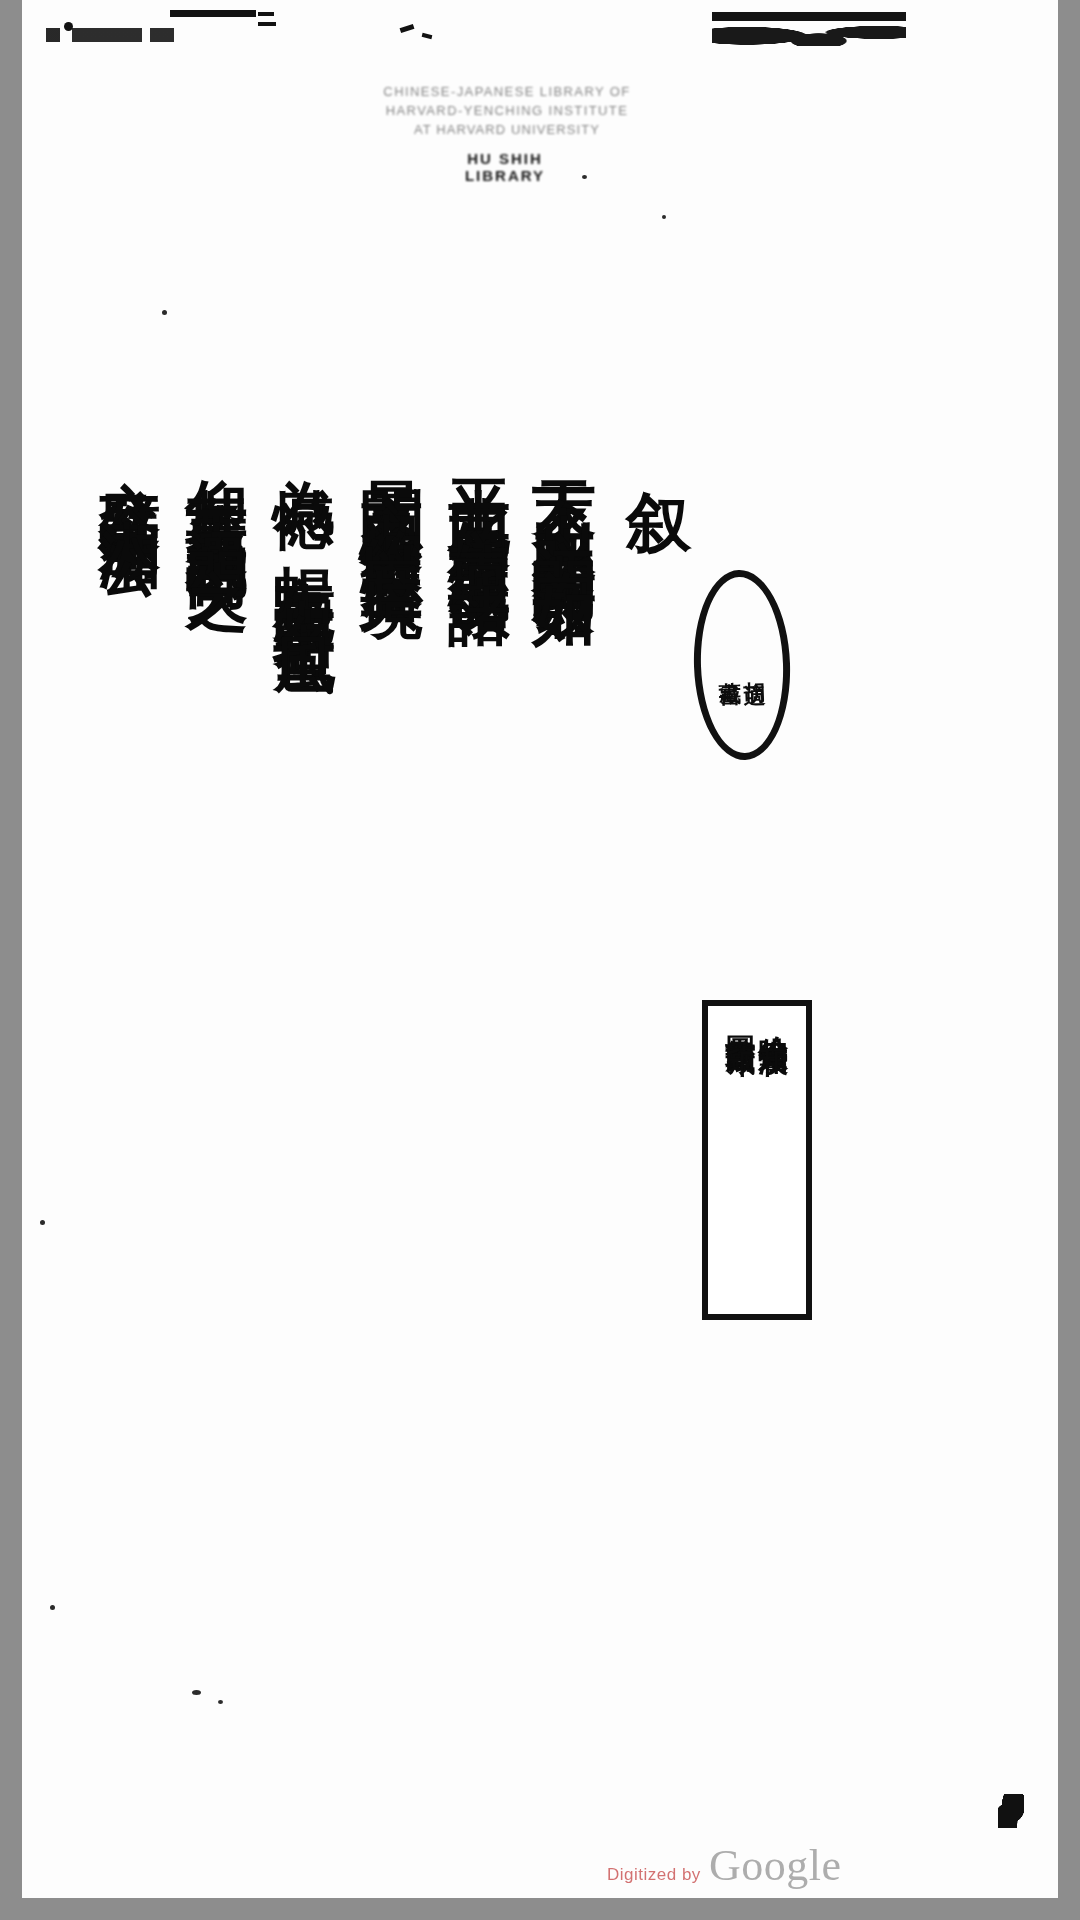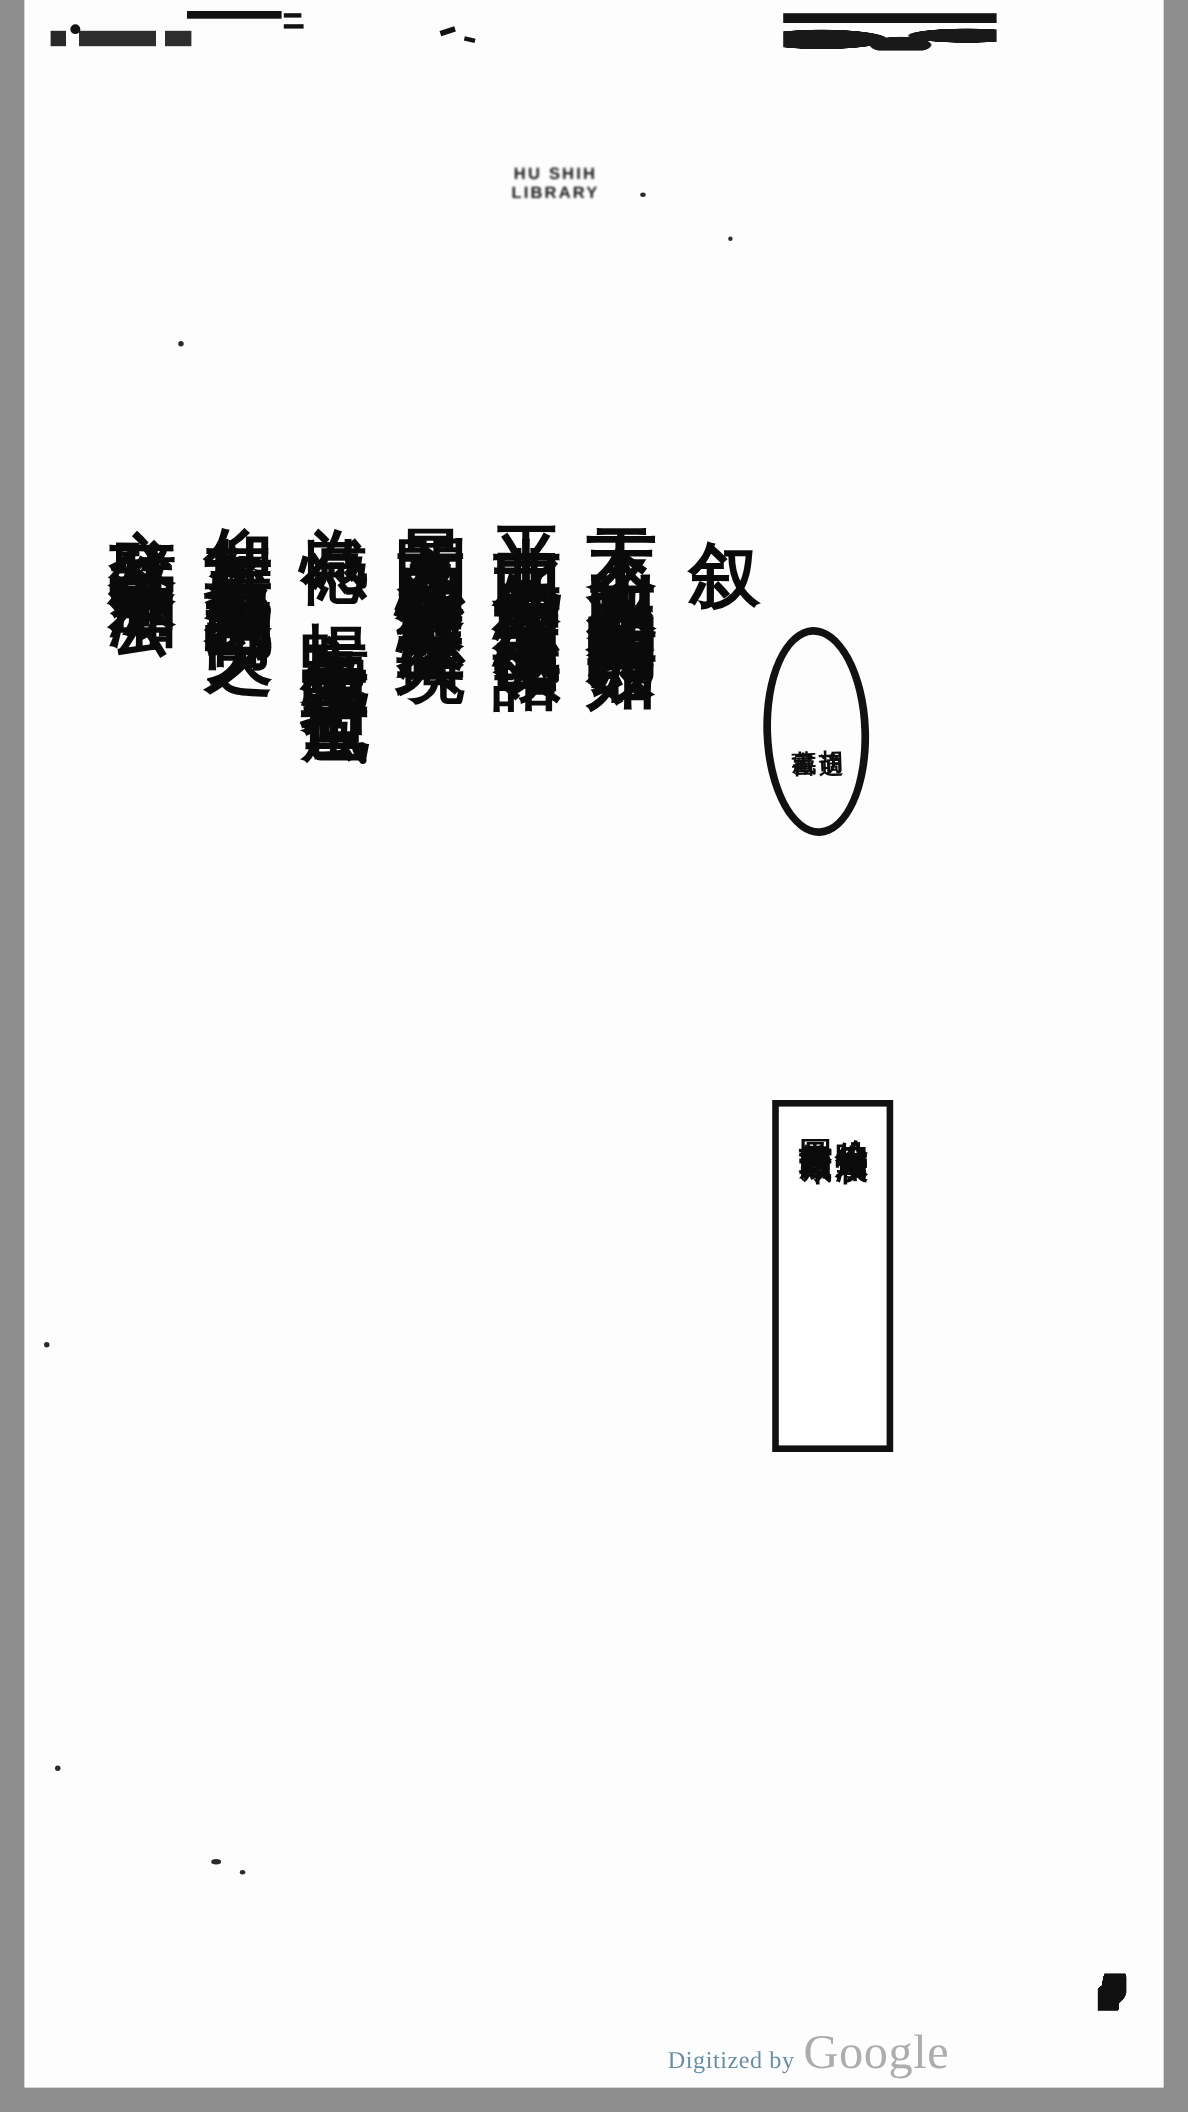--- a/index.html
+++ b/index.html
@@ -223,23 +223,23 @@
   .google-footer {
     position: absolute;
     left: 585px;
     top: 1840px;
     display: flex;
     align-items: baseline;
     gap: 8px;
     opacity: .62;
   }
   .google-footer .by {
-    font-family: Liberation Serif, serif;
-    font-size: 22px;
-    color: #0c4a6e;
+    font-family: Liberation Sans, sans-serif;
+    font-size: 17px;
+    color: #b91c1c;
     letter-spacing: .5px;
   }
   .google-footer .logo {
     font-family: "Liberation Serif", serif;
     font-size: 44px;
     color: #7d7d7d;
     letter-spacing: .5px;
   }
 
   
@@ -272,20 +272,25 @@
 
     <div class="speck" style="left:140px; top:310px; width:5px; height:5px;"></div>
     <div class="speck" style="left:640px; top:215px; width:4px; height:4px;"></div>
     <div class="speck" style="left:560px; top:175px; width:5px; height:4px;"></div>
     <div class="speck" style="left:772px; top:1165px; width:7px; height:7px;"></div>
     <div class="speck" style="left:18px; top:1220px; width:5px; height:5px;"></div>
     <div class="speck" style="left:28px; top:1605px; width:5px; height:5px;"></div>
     <div class="speck" style="left:170px; top:1690px; width:9px; height:5px;"></div>
     <div class="speck" style="left:196px; top:1700px; width:5px; height:4px;"></div>
 
+    <div class="stamp-block">
+      <div class="l1">CHINESE-JAPANESE LIBRARY OF</div>
+      <div class="l2">HARVARD-YENCHING INSTITUTE</div>
+      <div class="l3">AT HARVARD UNIVERSITY</div>
+    </div>
     <div class="stamp-heavy">HU SHIH LIBRARY</div>
 
     <div class="seal-oval">
       <div class="inner">
         <span class="col">胡適</span>
         <span class="col">藏書</span>
       </div>
     </div>
 
     <div class="seal-rect">

